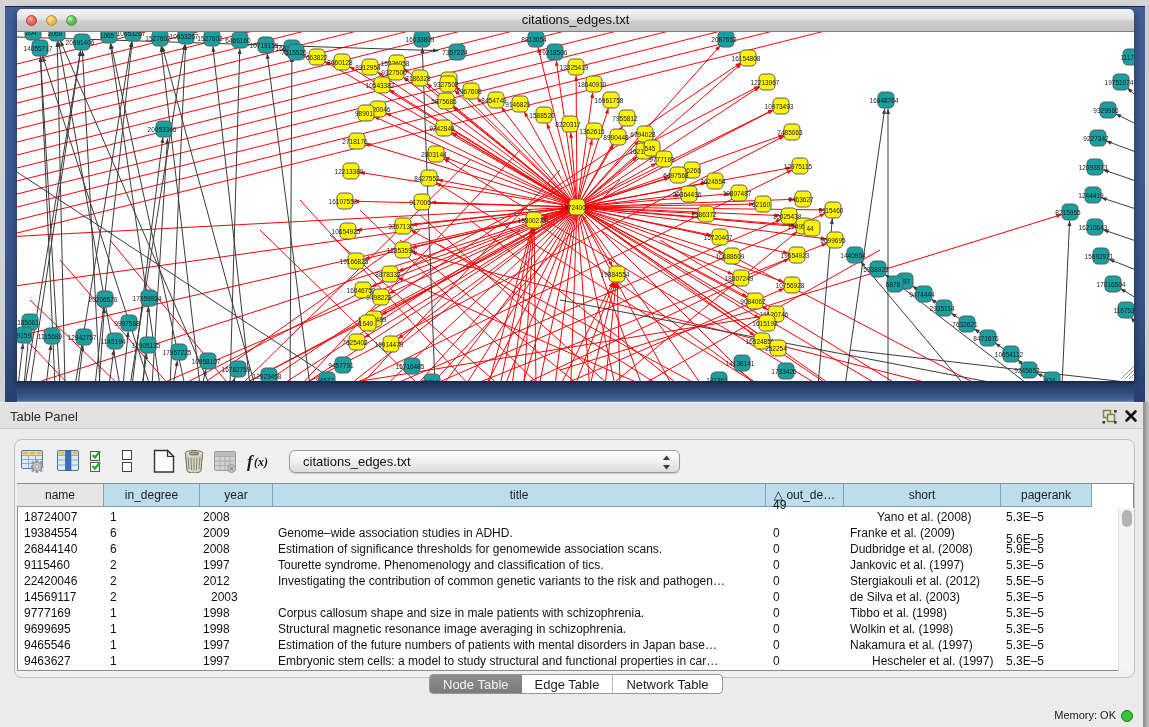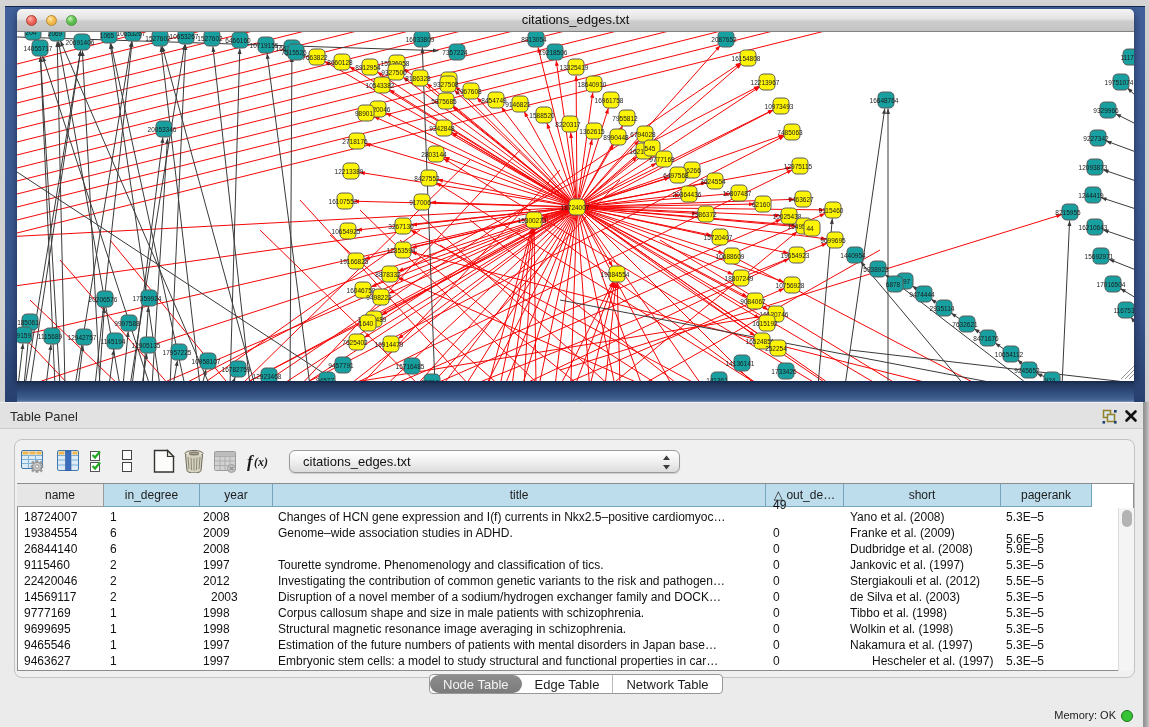--- a/index.html
+++ b/index.html
@@ -50,21 +50,21 @@
   .rowtxt { position:absolute; font-size:12px; color:#111; white-space:nowrap; height:16px; line-height:16px; }
   
   #vsb { left:1100px; top:24px; width:16px; height:163px; background:#f4f4f4;
       border-left:1px solid #dcdcdc; position:absolute; }
   #vsb .thumb { position:absolute; left:3px; top:2px; width:10px; height:17px;
       border-radius:5px; background:#b3b3b3; }
   
   #tabs { left:429px; top:674px; height:20px; position:absolute; display:flex;
       border:1px solid #989898; border-radius:4px; overflow:hidden;
       font-size:13px; background:#fff; }
-  #tabs div { padding:0 13px; line-height:19px; color:#1d1d1d;border-radius:9px; }
+  #tabs div { padding:0 13px; line-height:19px; color:#1d1d1d; }
   #tabs .sel { background:linear-gradient(180deg,#8d8d8d,#7b7b7b); color:#f4f4f4; }
   #tabs .sep { width:1px; padding:0; background:#b9b9b9; }
   
   #status { position:absolute; right:33px; top:709px; font-size:11px; color:#1c1c1c; }
   #statusdot { position:absolute; left:1121px; top:710px; width:12px; height:12px;
       border-radius:50%; background:#35c435; border:1px solid #1c751c; }
 </style>
 </head>
 <body>
 <div class="abs" id="topstrip"></div>
@@ -872,55 +872,54 @@
 <div class="hc" style="left:-1px;width:87px;background:#e6e6e6;border-right-color:#9a9a9a;border-bottom-color:#9a9a9a;">name</div>
     <div class="hc" style="left:86px;width:96px;">in_degree</div>
     <div class="hc" style="left:182px;width:73px;">year</div>
     <div class="hc" style="left:255px;width:493px;">title</div>
     <div class="hc" style="left:748px;width:78px;">△ out_de…</div>
     <div class="hc" style="left:826px;width:157px;">short</div>
     <div class="hc" style="left:983px;width:91px;">pagerank</div>
 <div class="rowtxt" style="left:6px;top:25px;">18724007</div>
     <div class="rowtxt" style="left:92px;top:25px;">1</div>
     <div class="rowtxt" style="left:185px;top:25px;">2008</div>
-    <div class="rowtxt" style="left:260px;top:25px;">Changes of HCN gene expression and I(f) currents in Nkx2.5–positive cardiomyoc…</div>
     <div class="rowtxt" style="left:755px;top:13px;">49</div>
-    <div class="rowtxt" style="left:832px;top:25px;text-align:center;">Yano et al. (2008)</div>
+    <div class="rowtxt" style="left:859px;top:25px;text-align:center;">Yano et al. (2008)</div>
     <div class="rowtxt" style="left:988px;top:25px;">5.3E–5</div>
     <div class="rowtxt" style="left:6px;top:41px;">19384554</div>
     <div class="rowtxt" style="left:92px;top:41px;">6</div>
     <div class="rowtxt" style="left:185px;top:41px;">2009</div>
     <div class="rowtxt" style="left:260px;top:41px;text-align:right;">Genome–wide association studies in ADHD.</div>
     <div class="rowtxt" style="left:755px;top:41px;">0</div>
     <div class="rowtxt" style="left:832px;top:41px;">Franke et al. (2009)</div>
     <div class="rowtxt" style="left:988px;top:47px;">5.6E–5</div>
     <div class="rowtxt" style="left:6px;top:57px;">26844140</div>
     <div class="rowtxt" style="left:92px;top:57px;">6</div>
     <div class="rowtxt" style="left:185px;top:57px;">2008</div>
+    <div class="rowtxt" style="left:260px;top:57px;">Estimation of significance thresholds for genomewide association scans.</div>
     <div class="rowtxt" style="left:755px;top:57px;">0</div>
     <div class="rowtxt" style="left:832px;top:57px;">Dudbridge et al. (2008)</div>
     <div class="rowtxt" style="left:988px;top:57px;">5.9E–5</div>
     <div class="rowtxt" style="left:6px;top:73px;">9115460</div>
     <div class="rowtxt" style="left:92px;top:73px;">2</div>
     <div class="rowtxt" style="left:185px;top:73px;">1997</div>
     <div class="rowtxt" style="left:260px;top:73px;">Tourette syndrome. Phenomenology and classification of tics.</div>
     <div class="rowtxt" style="left:755px;top:73px;">0</div>
     <div class="rowtxt" style="left:832px;top:73px;">Jankovic et al. (1997)</div>
     <div class="rowtxt" style="left:988px;top:73px;">5.3E–5</div>
     <div class="rowtxt" style="left:6px;top:89px;">22420046</div>
     <div class="rowtxt" style="left:92px;top:89px;">2</div>
     <div class="rowtxt" style="left:185px;top:89px;">2012</div>
     <div class="rowtxt" style="left:260px;top:89px;">Investigating the contribution of common genetic variants to the risk and pathogen…</div>
     <div class="rowtxt" style="left:755px;top:89px;">0</div>
     <div class="rowtxt" style="left:832px;top:89px;">Stergiakouli et al. (2012)</div>
     <div class="rowtxt" style="left:988px;top:89px;">5.5E–5</div>
     <div class="rowtxt" style="left:6px;top:105px;">14569117</div>
     <div class="rowtxt" style="left:92px;top:105px;">2</div>
     <div class="rowtxt" style="left:185px;top:105px;margin-left:8px;">2003</div>
-    <div class="rowtxt" style="left:260px;top:105px;">Disruption of a novel member of a sodium/hydrogen exchanger family and DOCK…</div>
     <div class="rowtxt" style="left:755px;top:105px;">0</div>
     <div class="rowtxt" style="left:832px;top:105px;">de Silva et al. (2003)</div>
     <div class="rowtxt" style="left:988px;top:105px;">5.3E–5</div>
     <div class="rowtxt" style="left:6px;top:121px;">9777169</div>
     <div class="rowtxt" style="left:92px;top:121px;">1</div>
     <div class="rowtxt" style="left:185px;top:121px;">1998</div>
     <div class="rowtxt" style="left:260px;top:121px;">Corpus callosum shape and size in male patients with schizophrenia.</div>
     <div class="rowtxt" style="left:755px;top:121px;">0</div>
     <div class="rowtxt" style="left:832px;top:121px;">Tibbo et al. (1998)</div>
     <div class="rowtxt" style="left:988px;top:121px;">5.3E–5</div>

